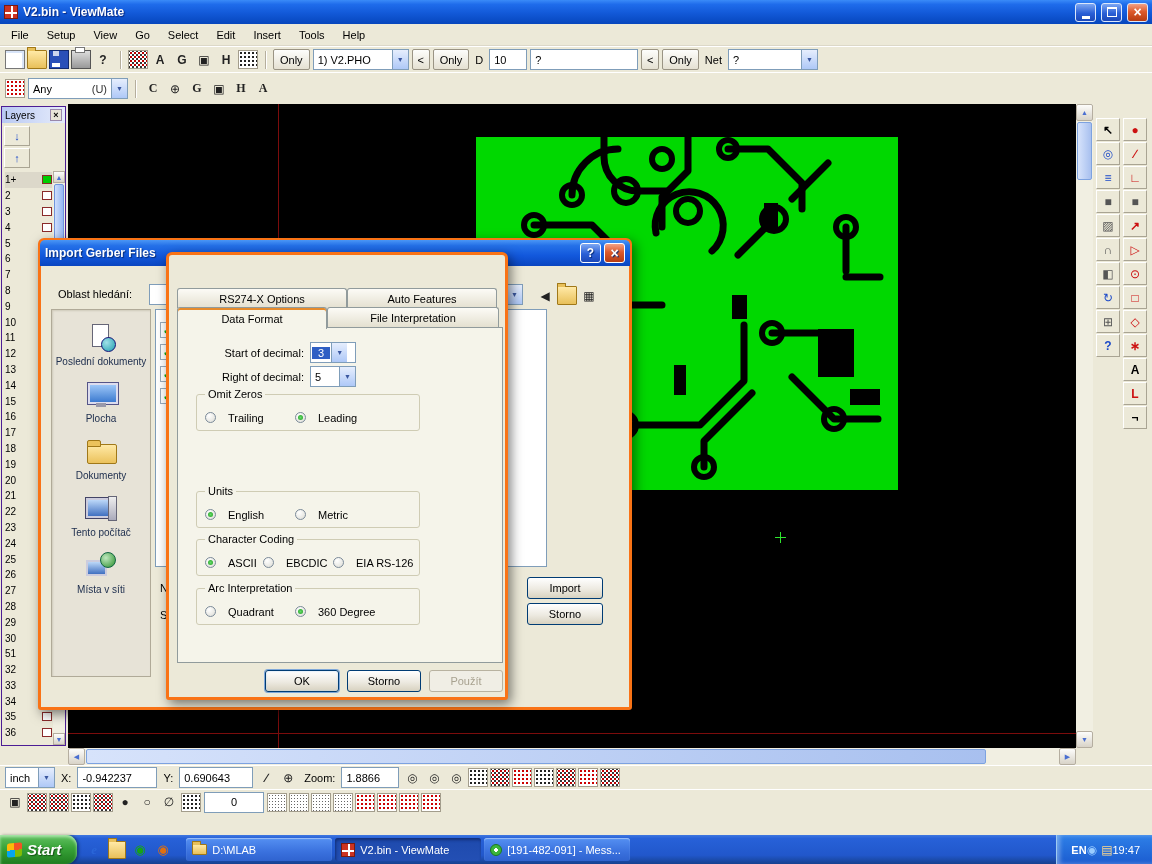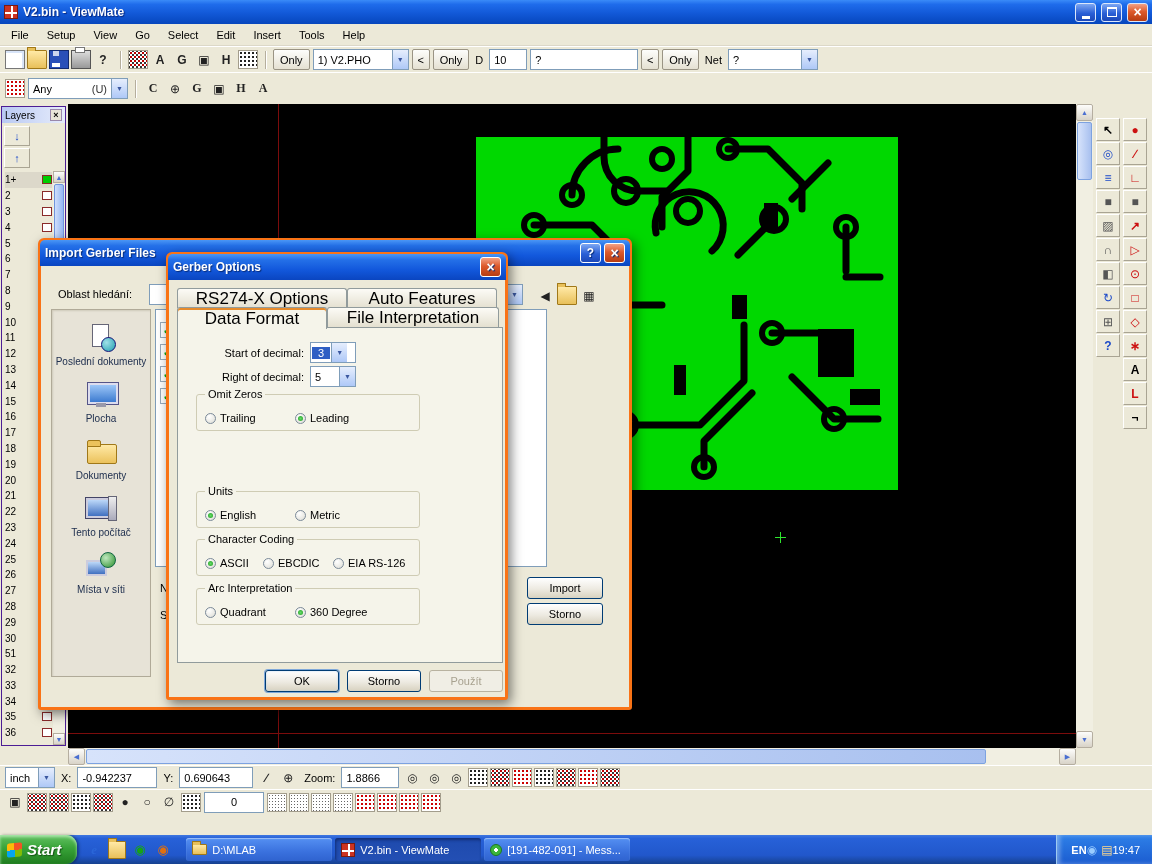--- a/index.html
+++ b/index.html
@@ -153,28 +153,28 @@
 .pl-3::before{content:"";position:absolute;left:2px;top:4px;width:21px;height:16px;background:linear-gradient(#bcd8f8,#4070c0);border:2px solid #ccd;outline:1px solid #446}
 .pl-3::after{content:"";position:absolute;right:1px;top:2px;width:7px;height:23px;background:linear-gradient(#eee,#aab);border:1px solid #667}
 .pl-4::before{content:"";position:absolute;left:2px;top:9px;width:17px;height:12px;background:linear-gradient(#bcd8f8,#4070c0);border:2px solid #ccd}
 .pl-4::after{content:"";position:absolute;right:2px;top:1px;width:14px;height:14px;border-radius:50%;background:radial-gradient(circle at 35% 35%,#bfe8bf,#2a8f2a);border:1px solid #164}
 .filelist{position:absolute;left:114px;top:68px;width:392px;height:258px;background:#fff;border:1px solid #7F9DB9}
 .filecheck{position:absolute;left:4px;width:14px;height:16px;background:#fff;border:1px solid #9ab}
 .filecheck::after{content:"✓";color:#1a1;font-weight:bold;font-size:11px;position:absolute;left:2px;top:1px}
 
 
 .tabs-row{position:absolute;display:flex}
-.tab{height:20px;border:1px solid #919B9C;border-bottom:none;border-radius:3px 3px 0 0;background:linear-gradient(#FCFBF6,#E4E0D0);display:inline-flex;align-items:center;justify-content:center;font-size:17px}
+.tab{height:20px;border:1px solid #919B9C;border-bottom:none;border-radius:3px 3px 0 0;background:linear-gradient(#FCFBF6,#E4E0D0);display:inline-flex;align-items:center;justify-content:center;font-size:11px}
 .tab.active{background:#F5F4EA;box-shadow:inset 0 2px 0 #E68B2C;position:relative;z-index:3;height:22px}
 .gb-panel{position:absolute;left:8px;top:72px;width:326px;height:336px;border:1px solid #919B9C;background:#F5F4EA;z-index:2}
 .dec-row{position:absolute;left:14px;display:flex;align-items:center;gap:6px}
 .dec-label{width:112px;text-align:right}
 .group{position:absolute;left:18px;width:224px;height:37px;border:1px solid #CFCCB4;border-radius:3px;display:flex;align-items:flex-end;padding:0 0 6px 8px}
 .gtitle{position:absolute;top:-7px;left:8px;background:#F5F4EA;padding:0 3px}
-.ropt{display:flex;align-items:flex-end;gap:4px}
+.ropt{display:flex;align-items:flex-start;gap:12px}
 .rlabel{white-space:nowrap}
 .radio{width:11px;height:11px;border-radius:50%;border:1px solid #7B8A99;background:radial-gradient(circle at 35% 30%,#fff,#dcdcd4);display:inline-flex;flex:0 0 auto}
 .radio.checked::after{content:"";width:5px;height:5px;margin:auto;border-radius:50%;background:radial-gradient(#66d96a,#1C9E1C)}
 </style>
 </head>
 <body>
 
 <div class="titlebar">
   <span class="ic-vm"></span>
   <span class="title-text">V2.bin - ViewMate</span>
@@ -646,24 +646,20 @@
     <span class="filecheck" style="top:56px"></span>
     <span class="filecheck" style="top:78px"></span>
   </div>
   <span class="xp-btn" style="left:486px;top:336px;width:76px">Import</span>
   <span class="xp-btn" style="left:486px;top:362px;width:76px">Storno</span>
   <span class="slabel" style="position:absolute;left:116px;top:341px">Ná</span>
   <span class="slabel" style="position:absolute;left:116px;top:368px">So</span>
 </div>
 
 <div class="xp-dialog" style="left:166px;top:252px;width:342px;height:448px;z-index:60">
-  <div class="xp-titlebar">
-    <span class="xp-title">Gerber Options</span>
-    <span class="xp-cap close g-close"></span>
-  </div>
   <div class="tabs-row" style="left:8px;top:33px">
     <span class="tab" style="width:170px">RS274-X Options</span>
     <span class="tab" style="width:150px">Auto Features</span>
   </div>
   <div class="tabs-row" style="left:8px;top:52px">
     <span class="tab active" style="width:150px">Data Format</span>
     <span class="tab" style="width:172px">File Interpretation</span>
   </div>
   <div class="gb-panel">
     <div class="dec-row" style="top:14px">

